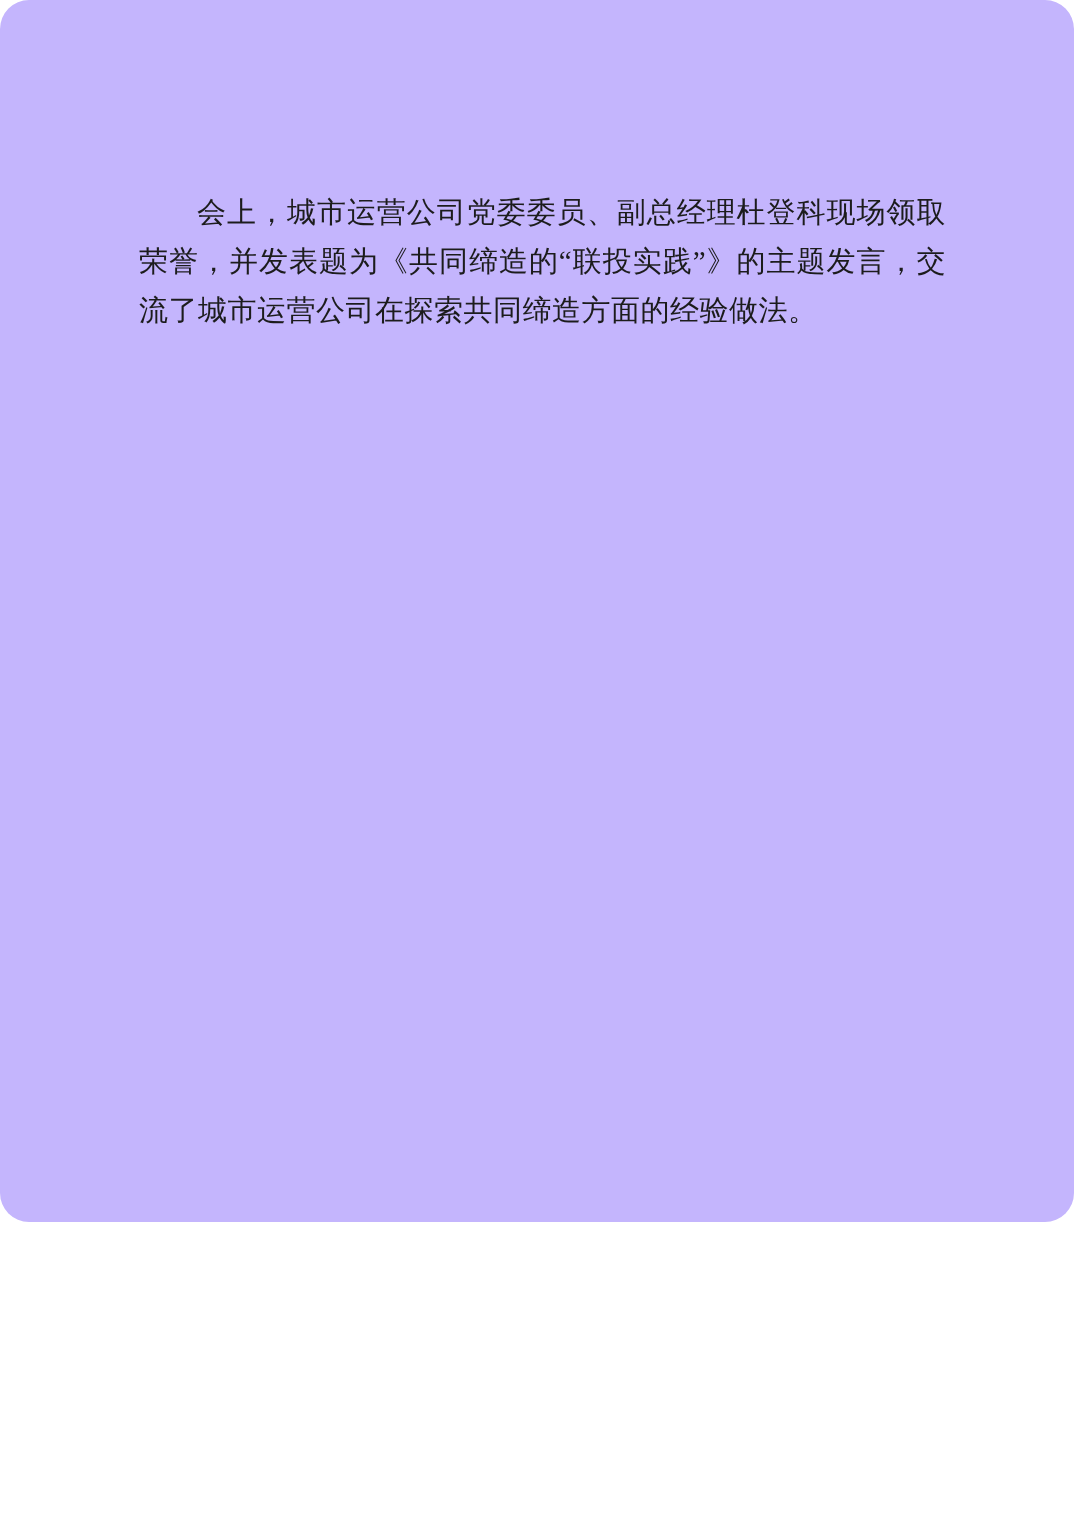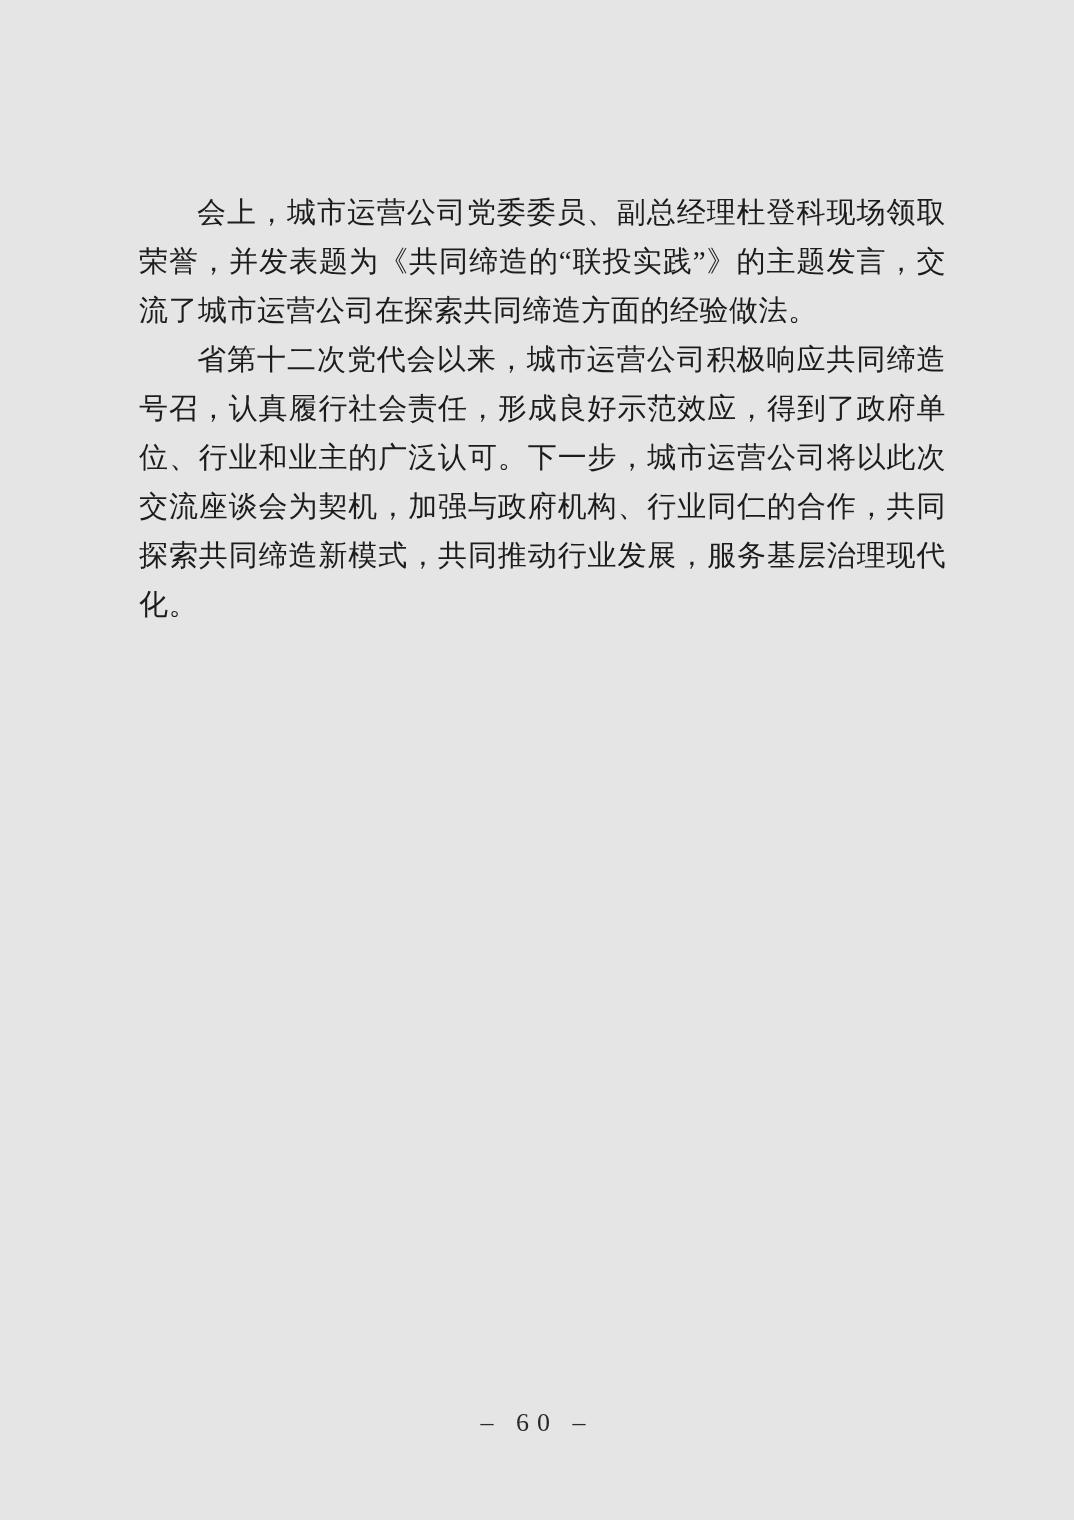--- a/index.html
+++ b/index.html
@@ -3,25 +3,26 @@
 <meta charset="utf-8">
 <style>
   html, body {
     margin: 0;
     padding: 0;
     background: #ffffff;
   }
   .page {
     position: relative;
     width: 1074px;
-    height: 1520px;
-    background: #e5e5e5;
+    height: 1222px;
+    background: #c4b5fd;
     overflow: hidden;
     font-family: "Liberation Serif", "DejaVu Serif", serif;
     color: #1c1c1c;
+    border-radius: 29px;
   }
   .text-block {
     position: absolute;
     left: 139px;
     top: 188px;
     width: 807px;
     font-size: 29px;
     line-height: 49px;
     text-align: justify;
     text-justify: inter-ideograph;
@@ -44,16 +45,15 @@
     color: #2a2a2a;
     font-weight: 400;
   }
 </style>
 </head>
 <body>
 
 <div class="page">
   <div class="text-block">
     <p class="para">会上，城市运营公司党委委员、副总经理杜登科现场领取荣誉，并发表题为《共同缔造的“联投实践”》的主题发言，交流了城市运营公司在探索共同缔造方面的经验做法。</p>
-    <p class="para">省第十二次党代会以来，城市运营公司积极响应共同缔造号召，认真履行社会责任，形成良好示范效应，得到了政府单位、行业和业主的广泛认可。下一步，城市运营公司将以此次交流座谈会为契机，加强与政府机构、行业同仁的合作，共同探索共同缔造新模式，共同推动行业发展，服务基层治理现代化。</p>
   </div>
   <div class="page-number">– 60 –</div>
 </div>
 
 </body></html>

